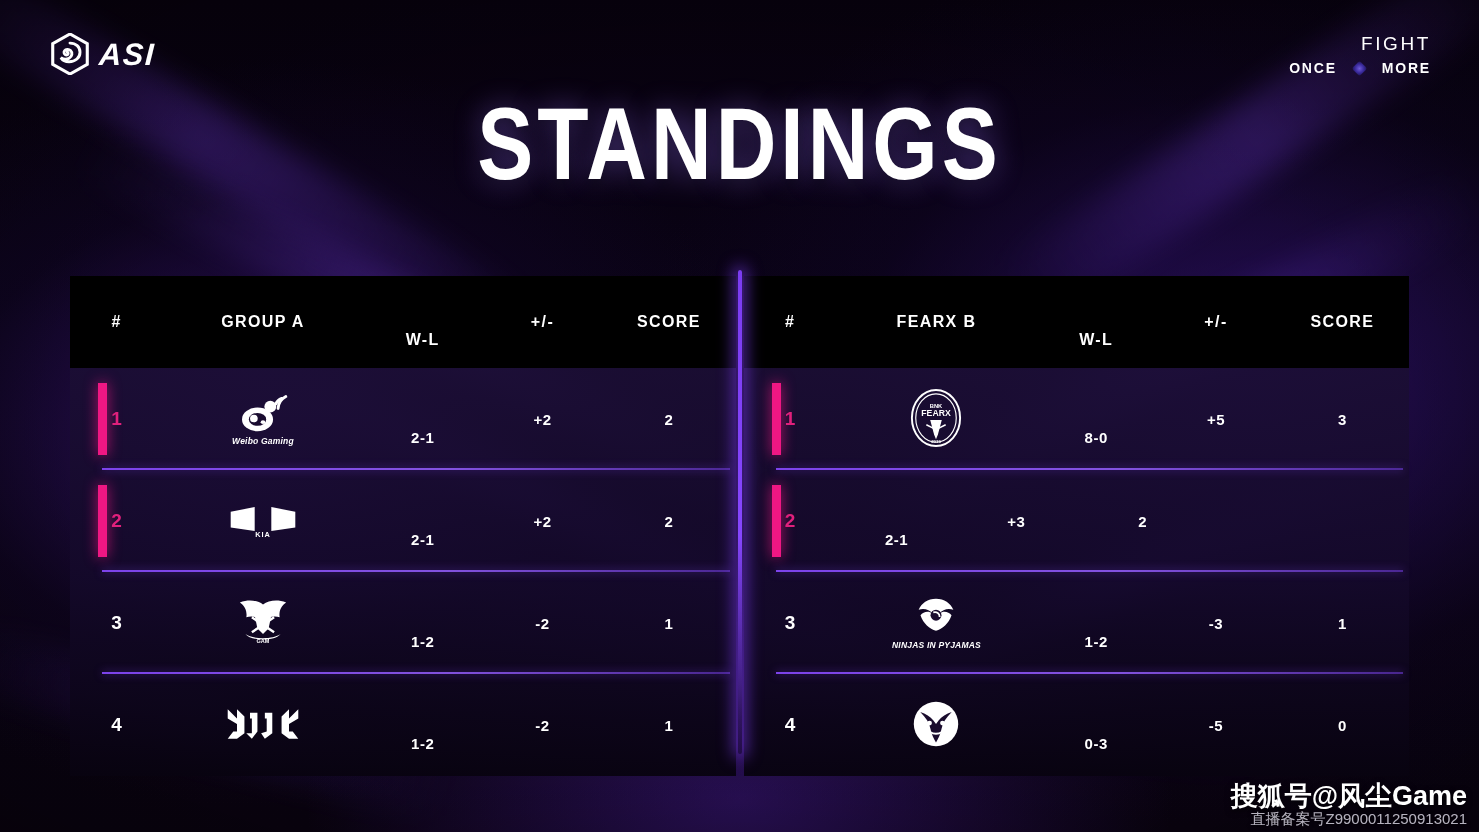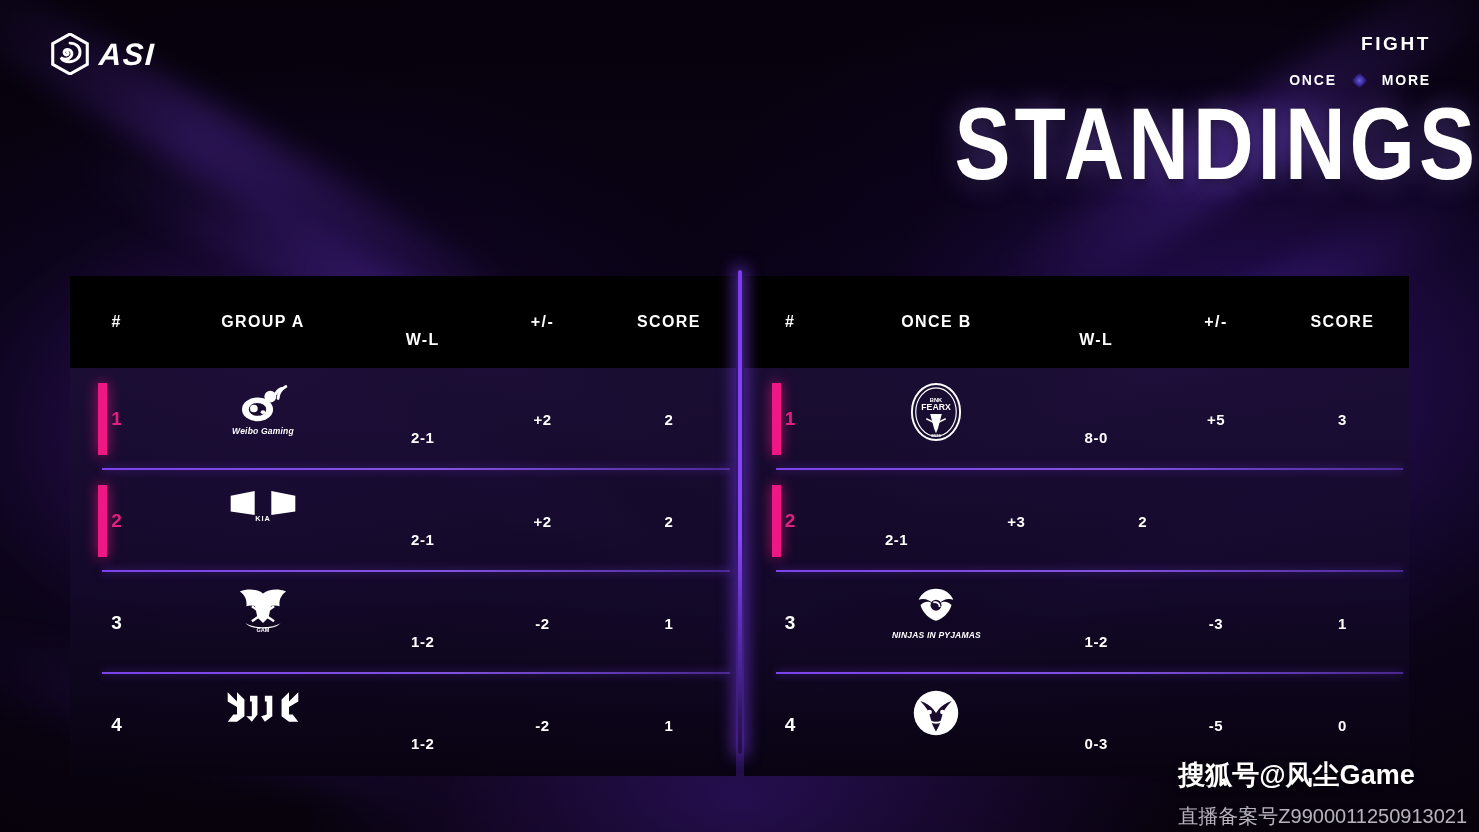--- a/index.html
+++ b/index.html
@@ -61,38 +61,38 @@
     letter-spacing: 1.5px; line-height: 1;
     font-family: "Liberation Sans", sans-serif;
     transform: skewX(-3deg);
   }
 
   .fight-lockup {
     position: absolute; right: 48px; top: 34px;
     text-align: right; color: #fff; line-height: 1.08;
   }
   .fight-lockup .l1 {
-    font-size: 19px; font-weight: 700; letter-spacing: 2.6px; text-align: right;
+    font-size: 19px; font-weight: 400; letter-spacing: 2.6px; text-align: right;
   }
   .fight-lockup .l2 {
     font-size: 14px; font-weight: 700; letter-spacing: 1.8px;
     display: flex; align-items: center; gap: 17px; justify-content: flex-end;
-    margin-top: 18px;
+    margin-top: 6px;
   }
   .fight-lockup .dot {
     width: 11px; height: 11px; display: inline-block;
     background: radial-gradient(circle, #6f5bd8 0%, #3a2a9c 55%, #1a1248 100%);
     transform: rotate(45deg);
     border-radius: 2px;
   }
 
   
   .title-wrap {
     position: absolute; left: 0; right: 0; top: 96px;
-    text-align: right;
+    text-align: center;
   }
   .title-main {
     font-size: 84px; font-weight: 700; color: #ffffff;
     letter-spacing: 4px; line-height: .94;
     font-family: "Liberation Sans", sans-serif;
     text-shadow: 0 0 26px rgba(150,110,255,.45), 0 3px 10px rgba(0,0,0,.6);
     transform: scaleY(1.22);
     transform-origin: top center;
   }
   .title-sub {
@@ -181,39 +181,39 @@
     position: relative; z-index: 2;
   }
   .rank-num.hl { color: #e0207c; }
 
   .stat {
     color: #ffffff; font-size: 15px; font-weight: 700;
     letter-spacing: .5px;
   }
 
   
-  .team-logo { width: 74px; height: 74px; display: flex; flex-direction: column; align-items: center; justify-content: flex-start; }
+  .team-logo { width: 74px; height: 74px; display: flex; flex-direction: column; align-items: center; justify-content: center; }
   .team-logo svg { display: block; }
   .team-cap {
     color: #fff; font-size: 8.5px; font-weight: 700; font-style: italic;
     letter-spacing: .2px; margin-top: 2px; white-space: nowrap;
   }
 
   
   .watermark {
     position: absolute; right: 12px; bottom: 6px;
-    text-align: left; line-height: 1.0;
+    text-align: right; line-height: 1.0;
   }
   .watermark .wm1 {
     color: #ffffff; font-size: 27px; font-weight: 700;
     text-shadow: 0 2px 6px rgba(0,0,0,.8);
   }
   .watermark .wm2 {
-    color: rgba(226,222,236,.80); font-size: 20px; font-weight: 400;
-    margin-top: 17px;
+    color: rgba(226,222,236,.80); font-size: 15px; font-weight: 400;
+    margin-top: 1px;
     text-shadow: 0 1px 4px rgba(0,0,0,.8);
   }
 </style>
 </head>
 <body>
 
 <div id="stage">
   <div class="bg-layer bg-base"></div>
   <div class="bg-layer">
     <div class="streak s1"></div>
@@ -350,21 +350,21 @@
         </div>
 
       </div>
     </div>
 
     <div class="divider"></div>
 
     <div class="board">
       <div class="board-head">
         <div class="cell c-rank">#</div>
-        <div class="cell c-team">ONCE B</div>
+        <div class="cell c-team">FEARX B</div>
         <div class="cell c-wl">W-L</div>
         <div class="cell c-pm">+/-</div>
         <div class="cell c-score">SCORE</div>
       </div>
       <div class="board-body">
 
         <div class="row">
           <div class="c-rank">
             <span class="rank-bar"></span>
             <span class="rank-num hl">1</span>

